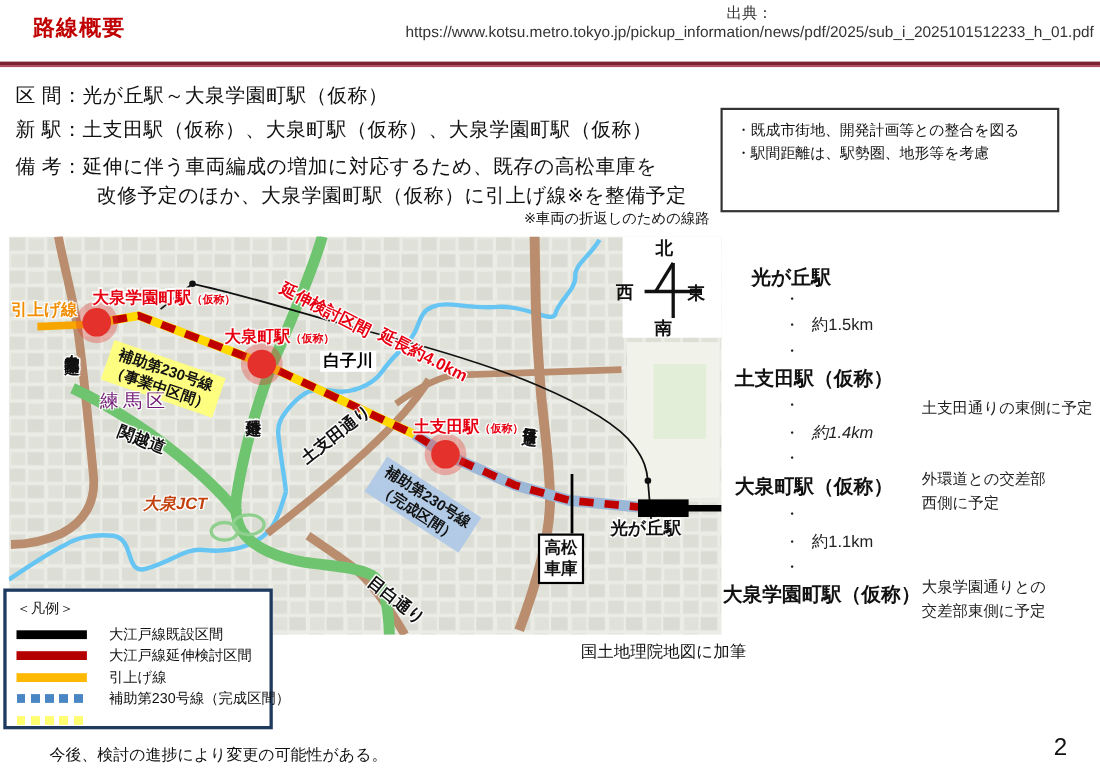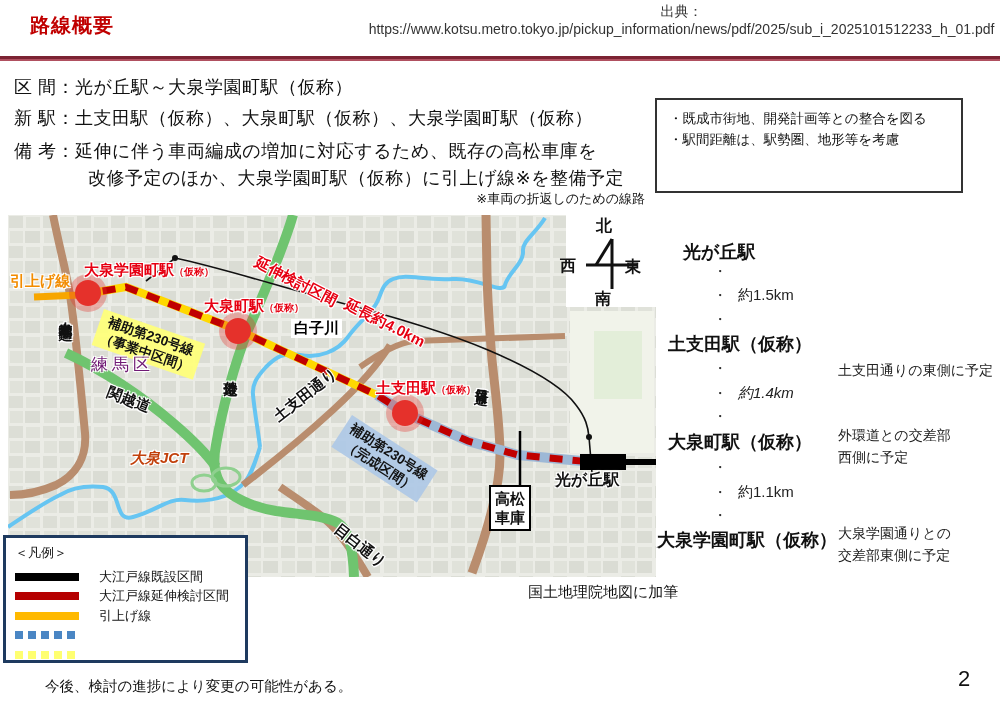--- a/index.html
+++ b/index.html
@@ -216,20 +216,21 @@
   <div class="lg-row">
     <span class="lg-swatch sw-red"></span>
     <span class="lg-label">大江戸線延伸検討区間</span>
   </div>
   <div class="lg-row">
     <span class="lg-swatch sw-orange"></span>
     <span class="lg-label">引上げ線</span>
   </div>
   <div class="lg-row">
     <span class="lg-swatch sw-blue"></span>
+    <span class="lg-label">補助第230号線（完成区間）</span>
   </div>
   <div class="lg-row">
     <span class="lg-swatch sw-yellow"></span>
   </div>
 </div>
 
 <div class="abs" id="footer-note">今後、検討の進捗により変更の可能性がある。</div>
 <div class="abs" id="page-number">2</div>
 
 </body></html>

